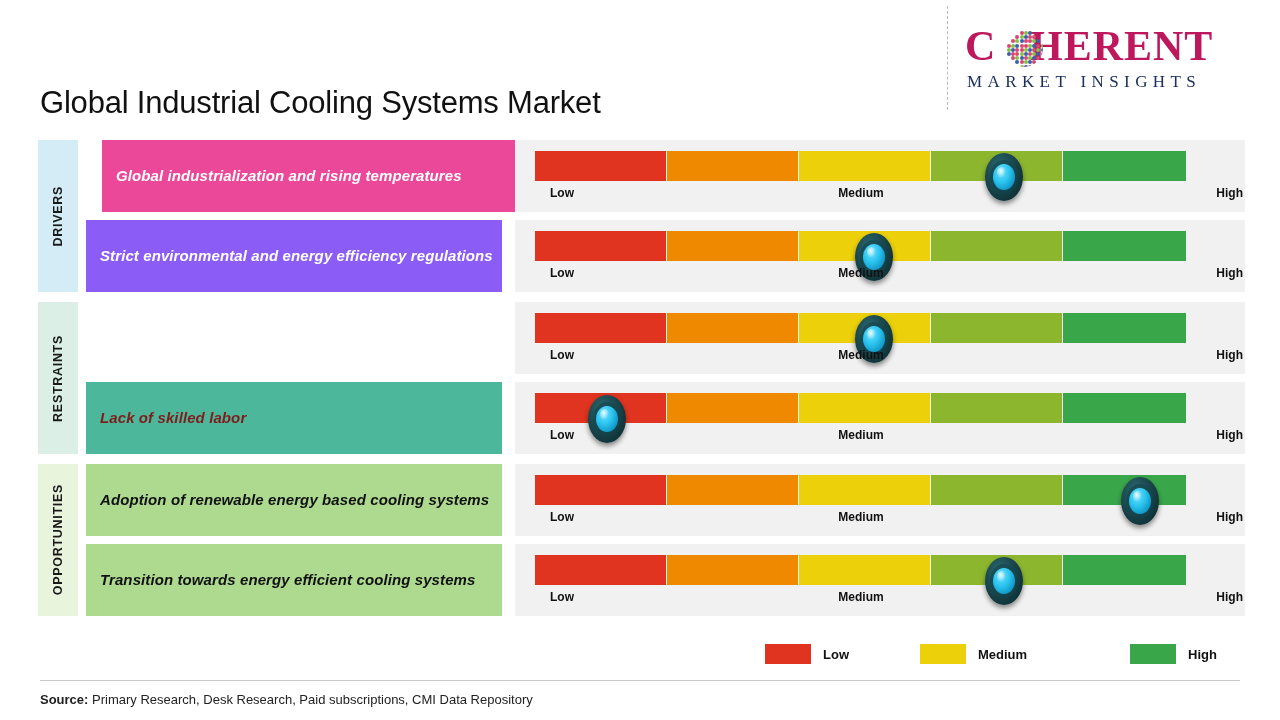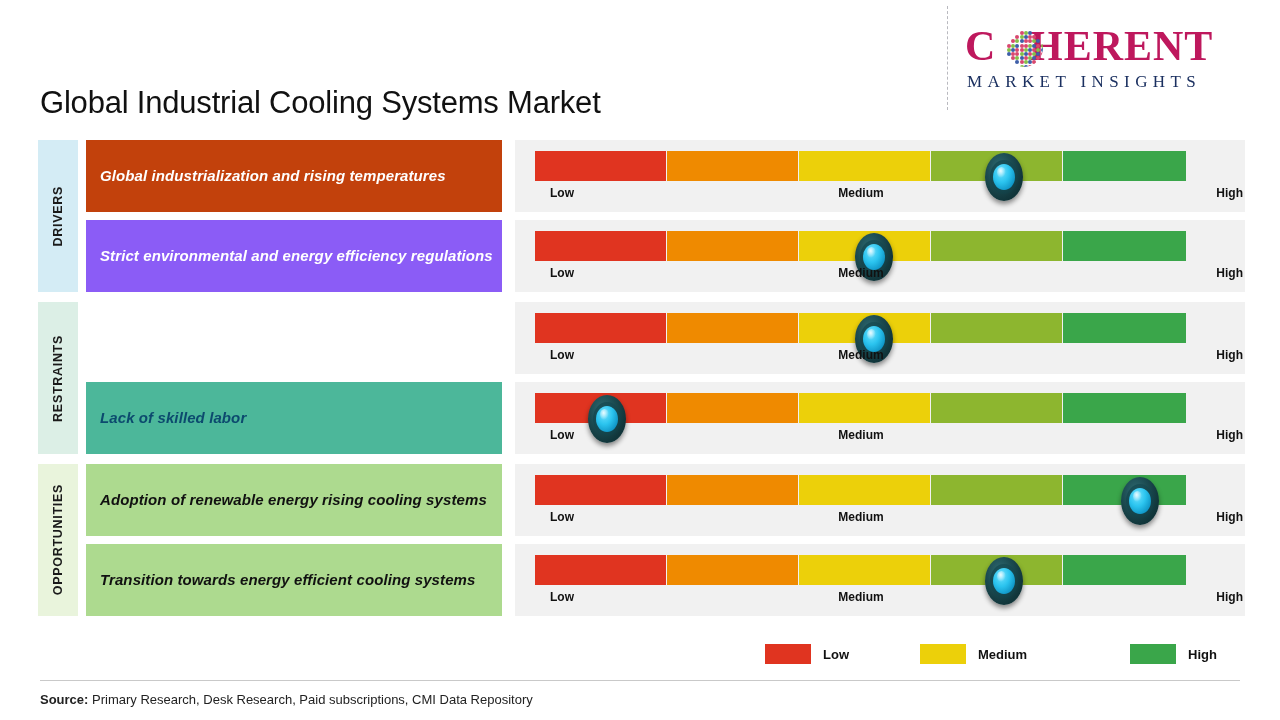--- a/index.html
+++ b/index.html
@@ -208,21 +208,21 @@
       <div class="cat" style="top: 0px; height: 152px; background: rgb(212, 236, 245);">
         <span>DRIVERS</span>
       </div>
       <div class="cat" style="top: 162px; height: 152px; background: rgb(220, 239, 230);">
         <span>RESTRAINTS</span>
       </div>
       <div class="cat" style="top: 324px; height: 152px; background: rgb(233, 244, 220);">
         <span>OPPORTUNITIES</span>
       </div>
       <div class="row" style="top: 0px; height: 72px;">
-        <div class="factor" style="background: #c2410c;">
+        <div class="factor" style="background: #ec4899; margin-left: 16px;">
           <span style="color: rgb(255, 255, 255);">Global industrialization and rising temperatures</span>
         </div>
         <div class="gauge-panel" style="background: rgb(241, 241, 241);">
           <div class="bar">
             <div class="seg s0" style="background: rgb(224, 52, 32);"></div>
             <div class="seg s1" style="background: rgb(239, 138, 0);"></div>
             <div class="seg s2" style="background: rgb(236, 208, 10);"></div>
             <div class="seg s3" style="background: rgb(141, 182, 47);"></div>
             <div class="seg s4" style="background: rgb(58, 166, 74);"></div>
             <div class="marker" title="High" style="left: 468.72px;">
@@ -281,21 +281,21 @@
           </div>
           <div class="ticks">
             <div class="tick low">Low</div>
             <div class="tick mid">Medium</div>
             <div class="tick high">High</div>
           </div>
         </div>
       </div>
       <div class="row" style="top: 242px; height: 72px;">
         <div class="factor" style="background: rgb(76, 183, 154);">
-          <span style="color: #0c4a6e;">Lack of skilled labor</span>
+          <span style="color: #7f1d1d;">Lack of skilled labor</span>
         </div>
         <div class="gauge-panel" style="background: rgb(241, 241, 241);">
           <div class="bar">
             <div class="seg s0" style="background: rgb(224, 52, 32);"></div>
             <div class="seg s1" style="background: rgb(239, 138, 0);"></div>
             <div class="seg s2" style="background: rgb(236, 208, 10);"></div>
             <div class="seg s3" style="background: rgb(141, 182, 47);"></div>
             <div class="seg s4" style="background: rgb(58, 166, 74);"></div>
             <div class="marker" title="Low" style="left: 71.61px;">
               <div class="outer"></div>
@@ -306,21 +306,21 @@
           </div>
           <div class="ticks">
             <div class="tick low">Low</div>
             <div class="tick mid">Medium</div>
             <div class="tick high">High</div>
           </div>
         </div>
       </div>
       <div class="row" style="top: 324px; height: 72px;">
         <div class="factor" style="background: rgb(173, 218, 143);">
-          <span style="color: rgb(17, 17, 17);">Adoption of renewable energy rising cooling systems</span>
+          <span style="color: rgb(17, 17, 17);">Adoption of renewable energy based cooling systems</span>
         </div>
         <div class="gauge-panel" style="background: rgb(241, 241, 241);">
           <div class="bar">
             <div class="seg s0" style="background: rgb(224, 52, 32);"></div>
             <div class="seg s1" style="background: rgb(239, 138, 0);"></div>
             <div class="seg s2" style="background: rgb(236, 208, 10);"></div>
             <div class="seg s3" style="background: rgb(141, 182, 47);"></div>
             <div class="seg s4" style="background: rgb(58, 166, 74);"></div>
             <div class="marker" title="High" style="left: 605.43px;">
               <div class="outer"></div>

